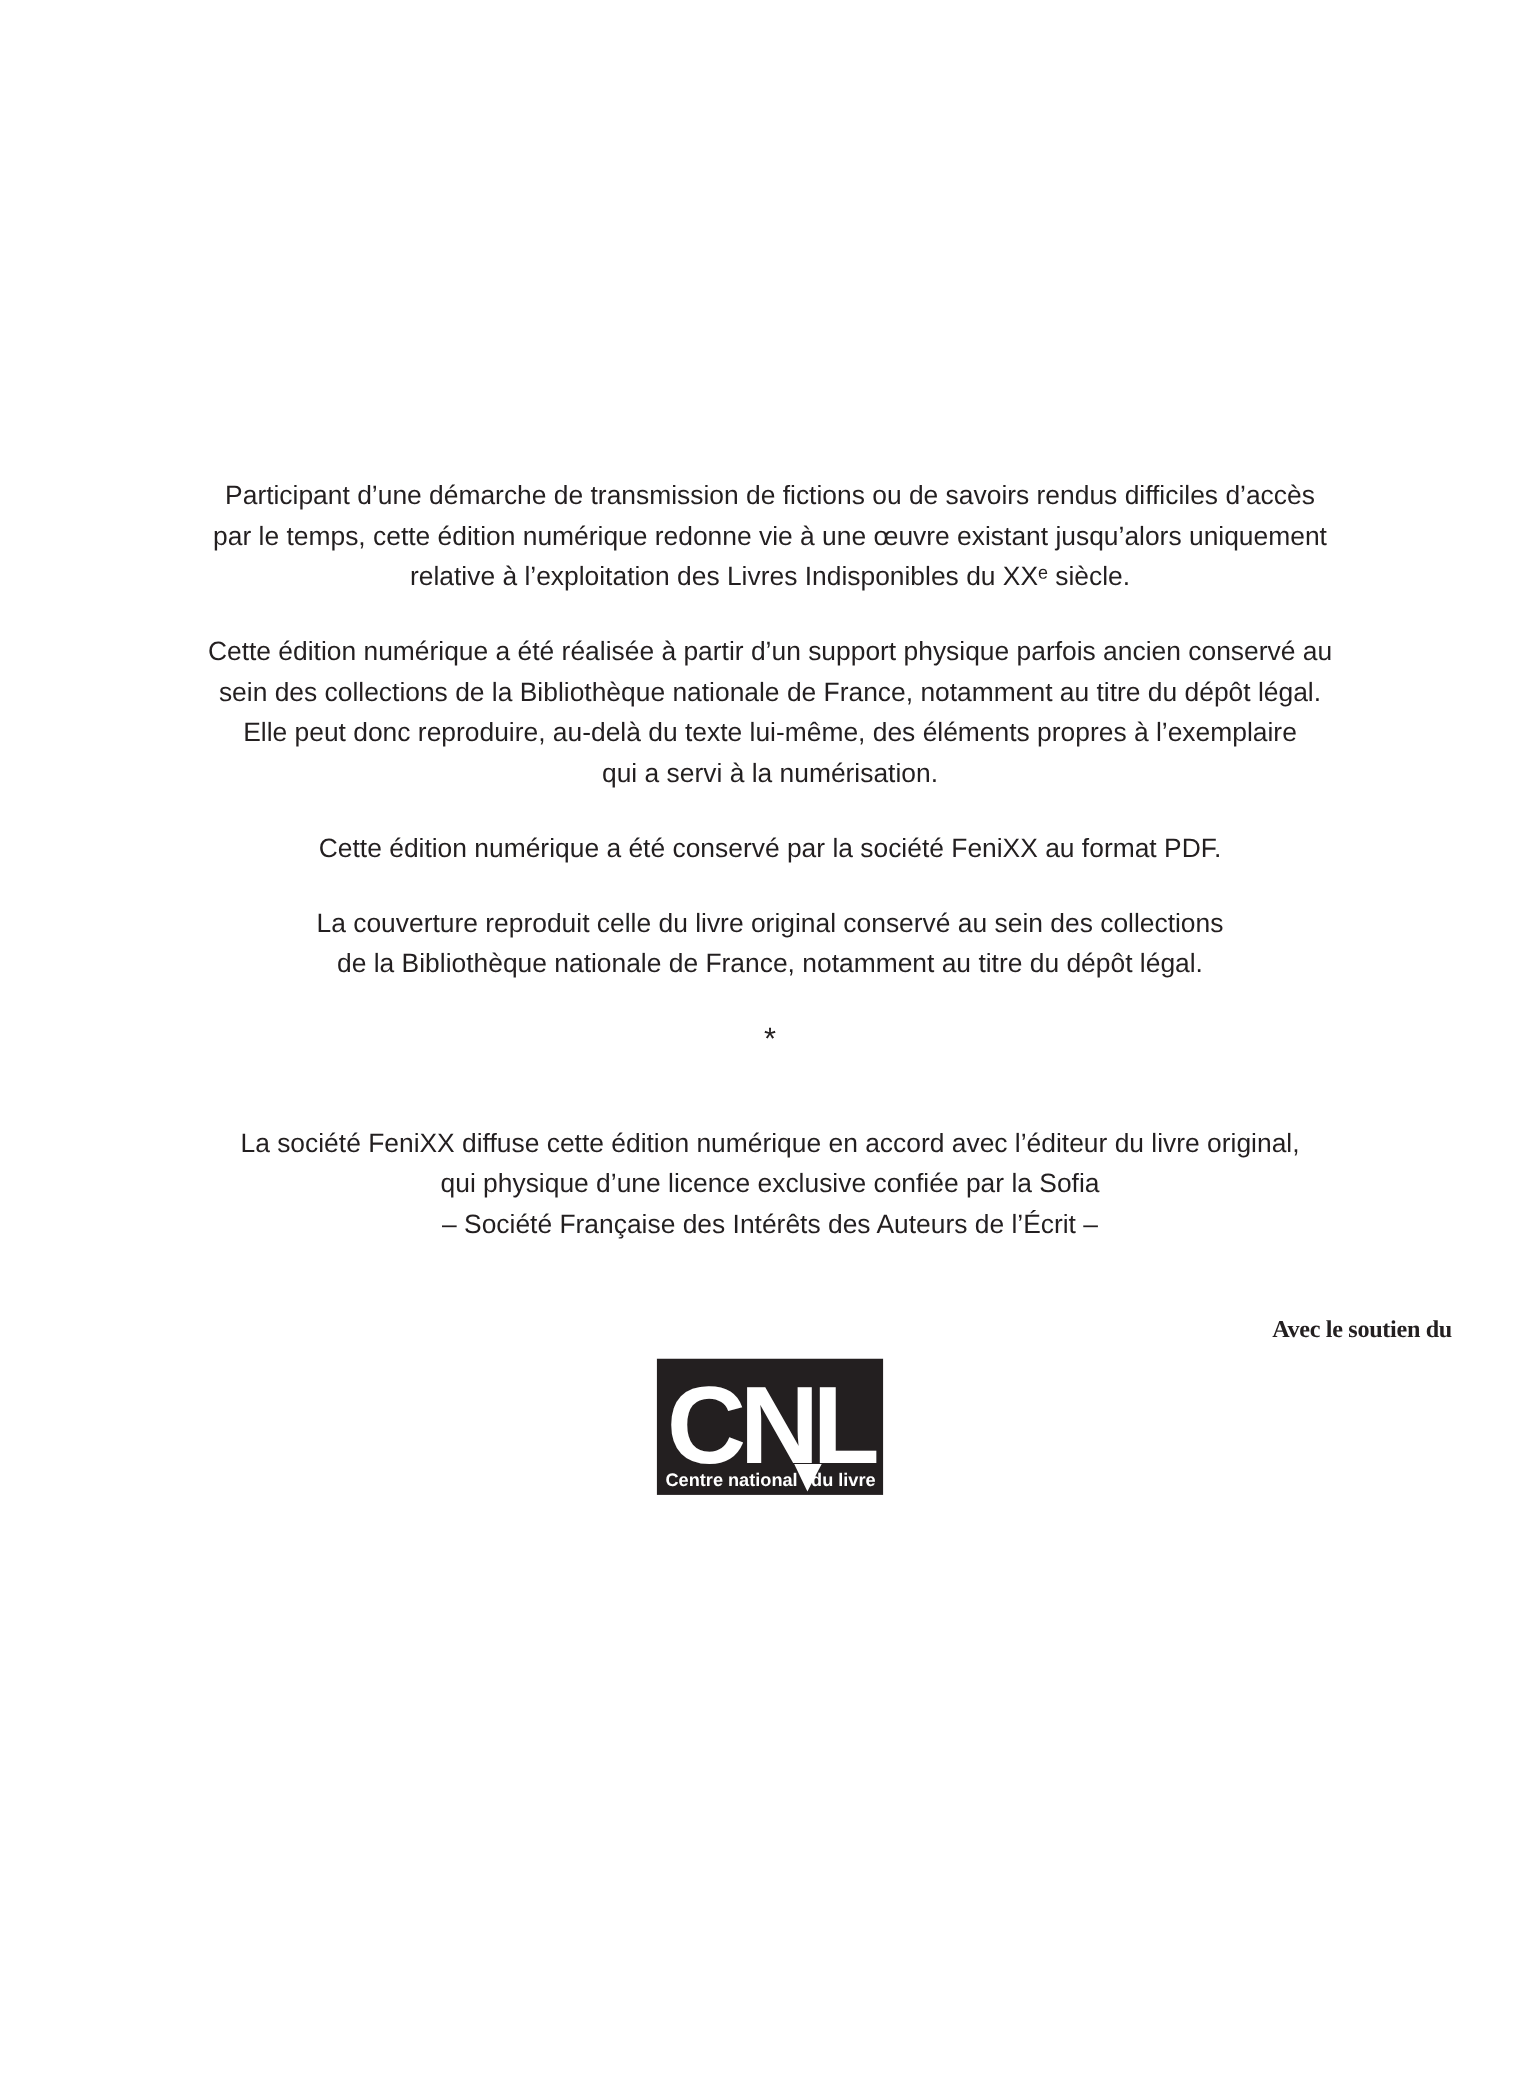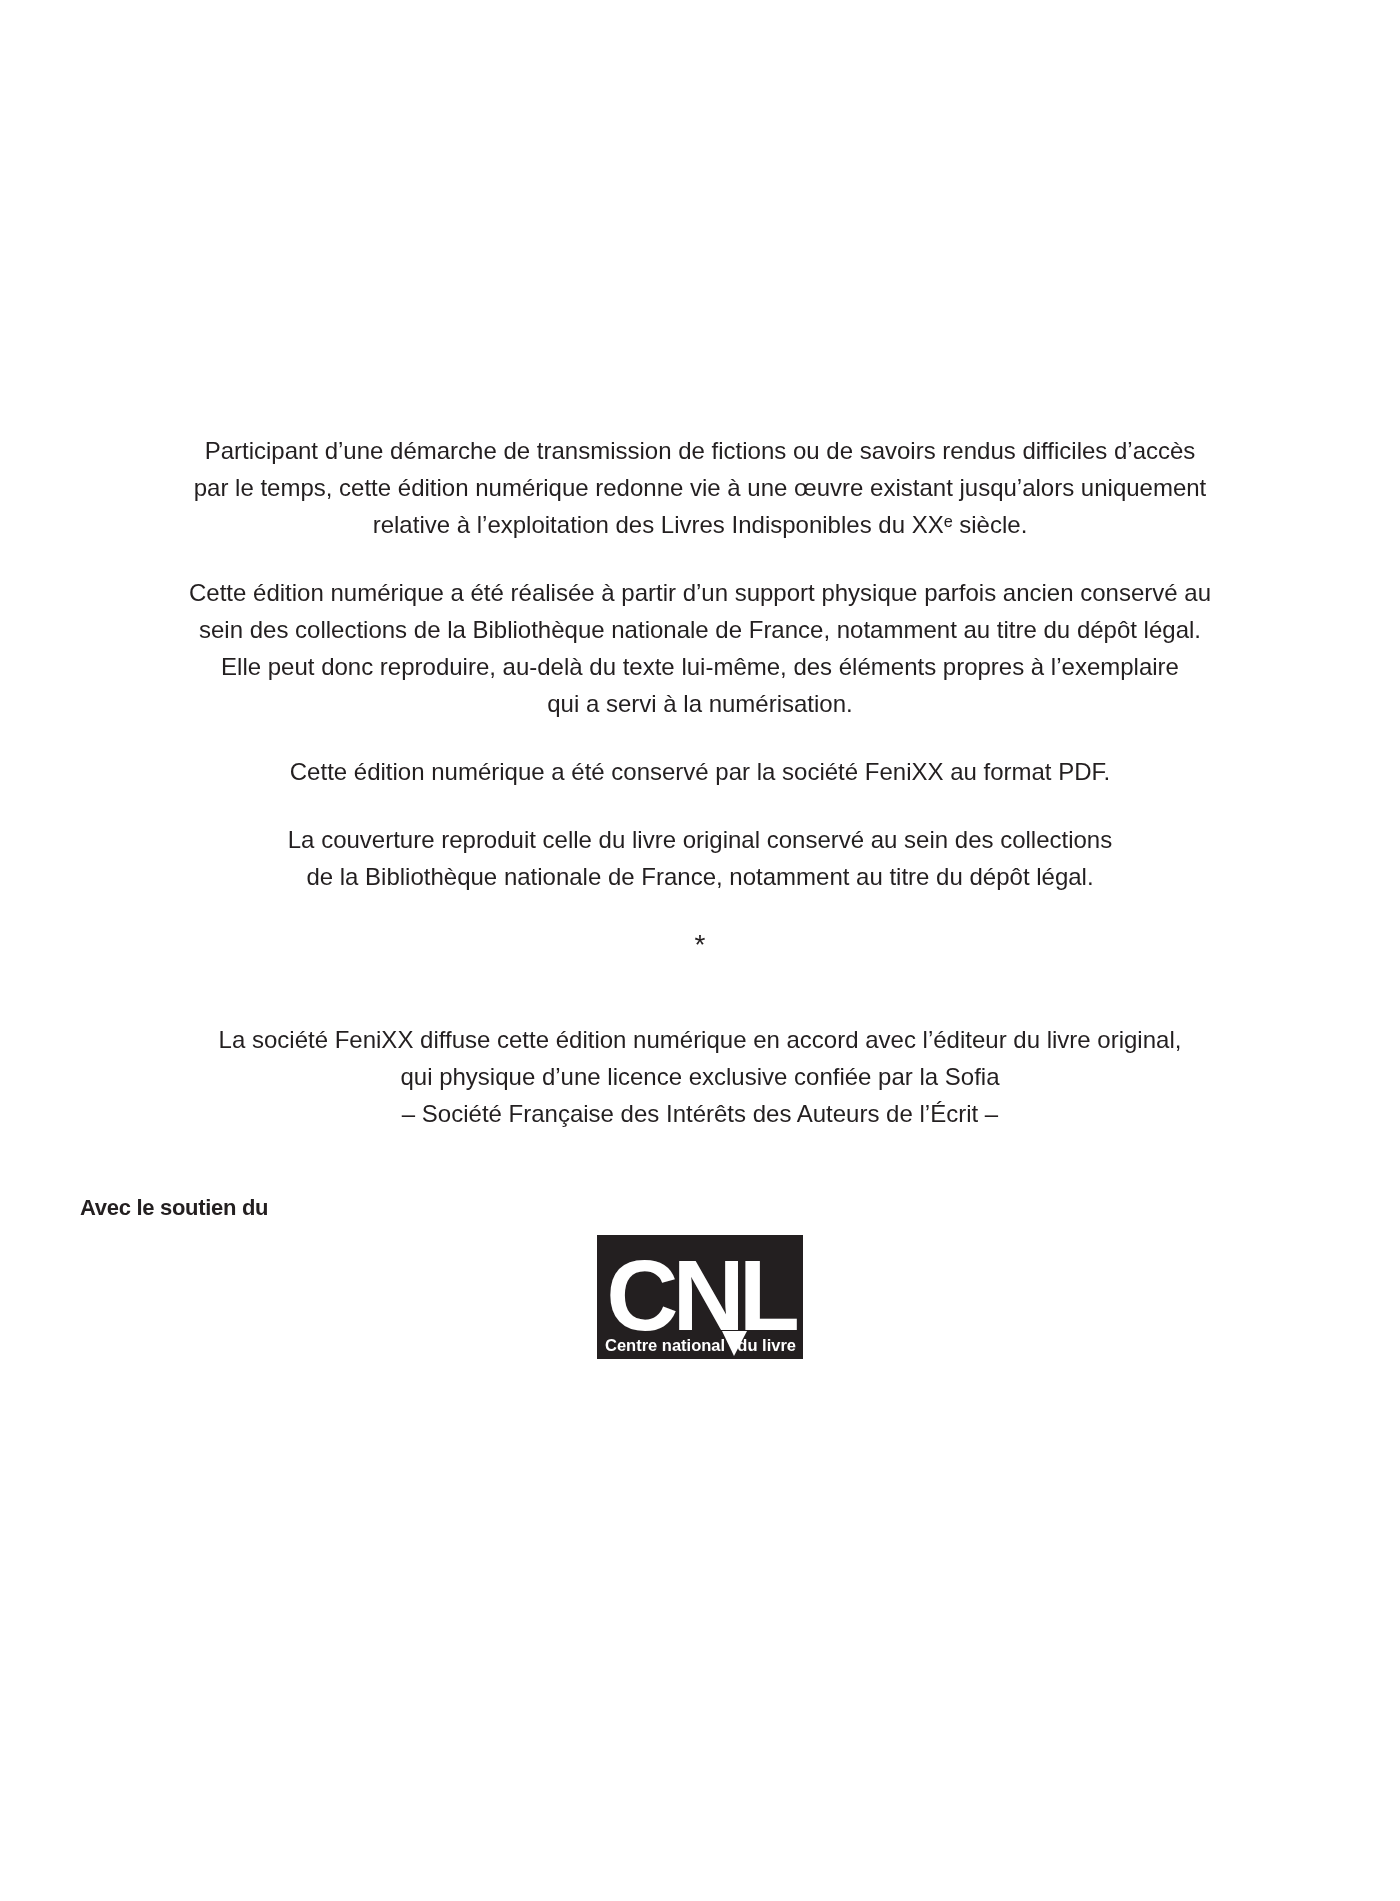--- a/index.html
+++ b/index.html
@@ -32,26 +32,27 @@
     white-space: nowrap;
   }
   .separator {
     font-size: 28px;
     line-height: 37px;
     margin: 14px 0 58px 0;
     text-align: center;
   }
   .support-caption {
     margin: 62px auto 8px auto;
-    text-align: left;
+    text-align: right;
     font-size: 22px;
     font-weight: 600;
     letter-spacing: -0.3px;
     line-height: 28px;
     color: #231f20;
+    font-family: Liberation Serif, serif;
   }
   .logo-wrap {
     display: flex;
     justify-content: center;
     margin-top: 13px;
   }
   .cnl-letters {
     font-family: "Liberation Sans", sans-serif;
     font-weight: bold;
     font-size: 100px;

